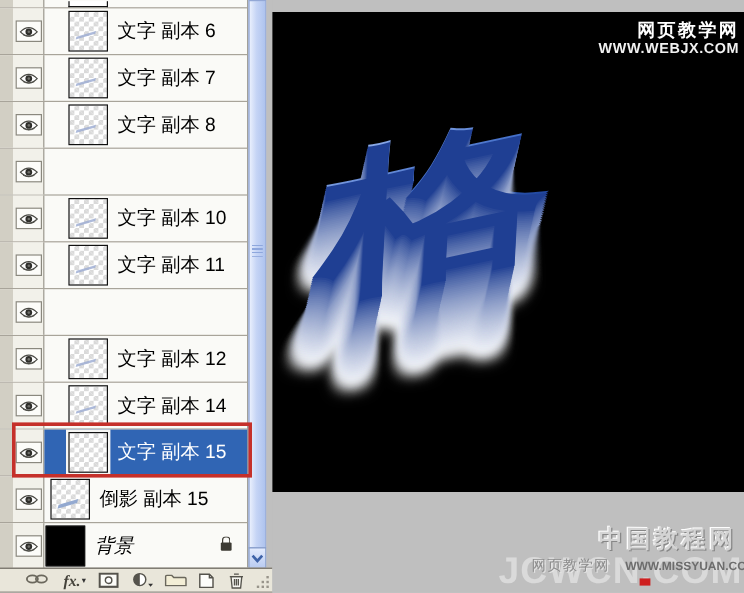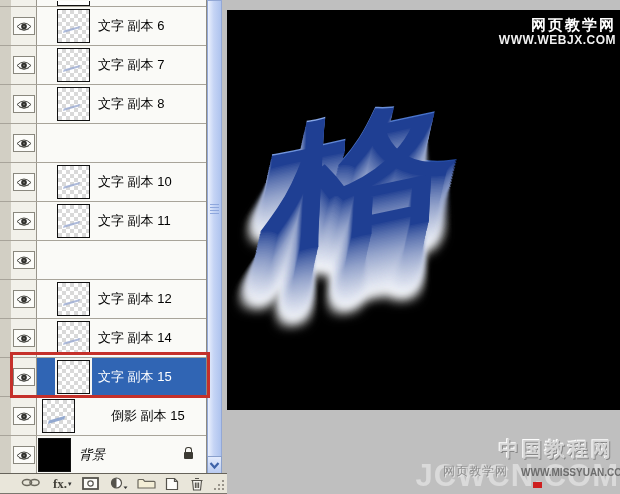--- a/index.html
+++ b/index.html
@@ -11,33 +11,33 @@
   .rows{position:absolute;left:0;top:0;width:206px;height:473px;background:#fafaf7;border-right:1px solid #8c8a82;}
   .row{display:flex;height:38px;border-bottom:1px solid #a8a49a;position:relative;}
   .row.partial{height:6px;}
   .eyecell{width:36px;flex:0 0 36px;border-right:1px solid #9a968c;
     background:linear-gradient(to right,#d2cfc4 0,#d2cfc4 11px,#f2f1ea 11px);
     display:flex;align-items:center;}
   .eyebox{width:20px;height:16px;margin-left:13px;border:1px solid #8a887e;background:#fcfcf9;
     display:flex;align-items:center;justify-content:center;}
   .rowcontent{flex:1;display:flex;align-items:center;position:relative;background:transparent;}
   .ind-text .rowcontent-pad{padding-left:20px;}
-  .ind-refl .rowcontent-pad{padding-left:5px;gap:28px;}
+  .ind-refl .rowcontent-pad{padding-left:5px;}
   .ind-bg   .rowcontent-pad{padding-left:1px;text-align:center;}
   .rowcontent-pad{display:flex;align-items:center;width:100%;height:100%;}
   .thumb{width:31px;height:32px;border:1px solid #111;position:relative;flex:0 0 31px;overflow:hidden;}
   .checker{background:#fff;background-image:
      linear-gradient(45deg,#d9d9d9 25%,transparent 25%,transparent 75%,#d9d9d9 75%),
      linear-gradient(45deg,#d9d9d9 25%,transparent 25%,transparent 75%,#d9d9d9 75%);
      background-size:8px 8px;background-position:0 0,4px 4px;}
   .squig{position:absolute;left:6px;top:12px;width:17px;height:6px;border-bottom:2px solid #9aaad2;
      transform:rotate(-16deg) skewX(-32deg);opacity:.8;}
   .squig.refl{border-bottom:3px solid #8ea5cf;opacity:.95;}
   .thumb-black{background:#000;}
-  .lbl{margin-left:8px;font-size:13px;color:#000;white-space:nowrap;}
+  .lbl{margin-left:8px;font-size:16px;color:#000;white-space:nowrap;}
   .row.selected .rowcontent{background:#3065b4;}
   .row.selected .lbl{color:#fff;}
   .row.selected .thumb{box-shadow:0 0 0 2px #f6f6f4;}
   .row .lbl.italic{font-style:italic;}
   .lock{position:absolute;right:13px;top:16px;width:9px;height:7px;background:#3c3a33;border-radius:1px;}
   .lock::before{content:'';position:absolute;left:1px;top:-5px;width:5px;height:5px;
      border:1.5px solid #3c3a33;border-bottom:none;border-radius:3px 3px 0 0;}
   .sliver{width:31px;height:4px;border:1px solid #111;border-top:none;margin-left:20px;background:#fff;}
 
   
@@ -51,21 +51,21 @@
   .ridges{position:absolute;left:2px;top:203px;width:9px;height:10px;
      background:repeating-linear-gradient(to bottom,#8ea7dd 0,#8ea7dd 1px,transparent 1px,transparent 3px);}
   .scroll-btn{position:absolute;left:0;top:456px;width:13px;height:16px;border:1px solid #8aa0cc;
      background:linear-gradient(to bottom,#e3ebfd,#b9cbf1);display:flex;align-items:center;justify-content:center;}
   .corner-strip{position:absolute;left:222px;top:0;width:5px;height:473px;background:#bfbfbf;}
 
   
   .pfooter{position:absolute;left:0;top:473px;width:227px;height:21px;background:#e9e6da;
      border-top:1px solid #66635a;border-bottom:1px solid #7a776e;box-sizing:border-box;}
   .ficon{position:absolute;top:3px;display:flex;align-items:center;}
-  .fxicon{font-family:"Liberation Serif",serif;font-weight:bold;font-size:13px;color:#44423a;}
+  .fxicon{font-family:"Liberation Serif",serif;font-style:italic;font-weight:bold;font-size:13px;color:#44423a;}
   .tri{font-size:7px;color:#333;margin-left:1px;}
   .grip{position:absolute;right:3px;bottom:3px;width:10px;height:10px;}
   .grip::after{content:'';position:absolute;left:0;bottom:0;width:2px;height:2px;background:#98948a;
      box-shadow:4px 0 0 #98948a,8px 0 0 #98948a,4px -4px 0 #98948a,8px -4px 0 #98948a,8px -8px 0 #98948a;}
 
   
   .canvas{position:absolute;left:227px;top:0;width:393px;height:494px;background:#bfbfbf;}
   .blackdoc{position:absolute;left:0;top:10px;width:393px;height:400px;background:#000;overflow:hidden;}
   .art{position:absolute;left:62px;top:88px;font-size:150px;line-height:1;font-weight:bold;
      transform:rotate(-12deg) skewX(-15deg) scale(1.3,.85);transform-origin:50% 40%;

